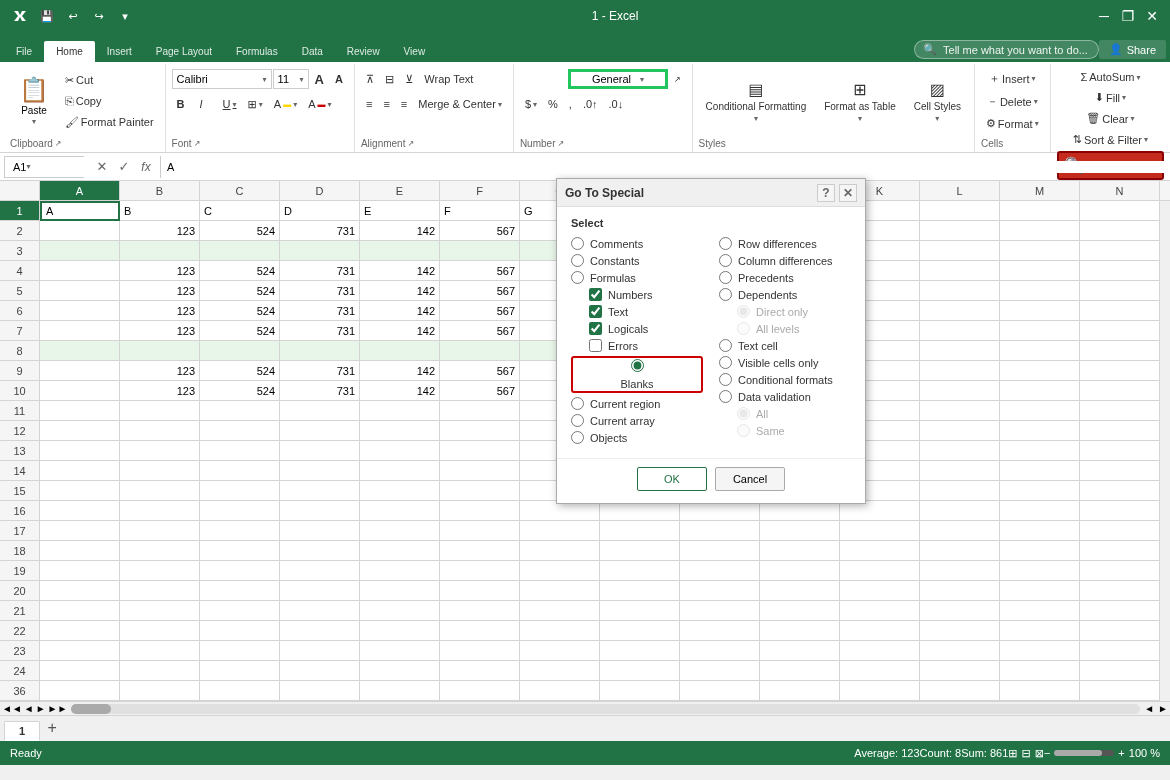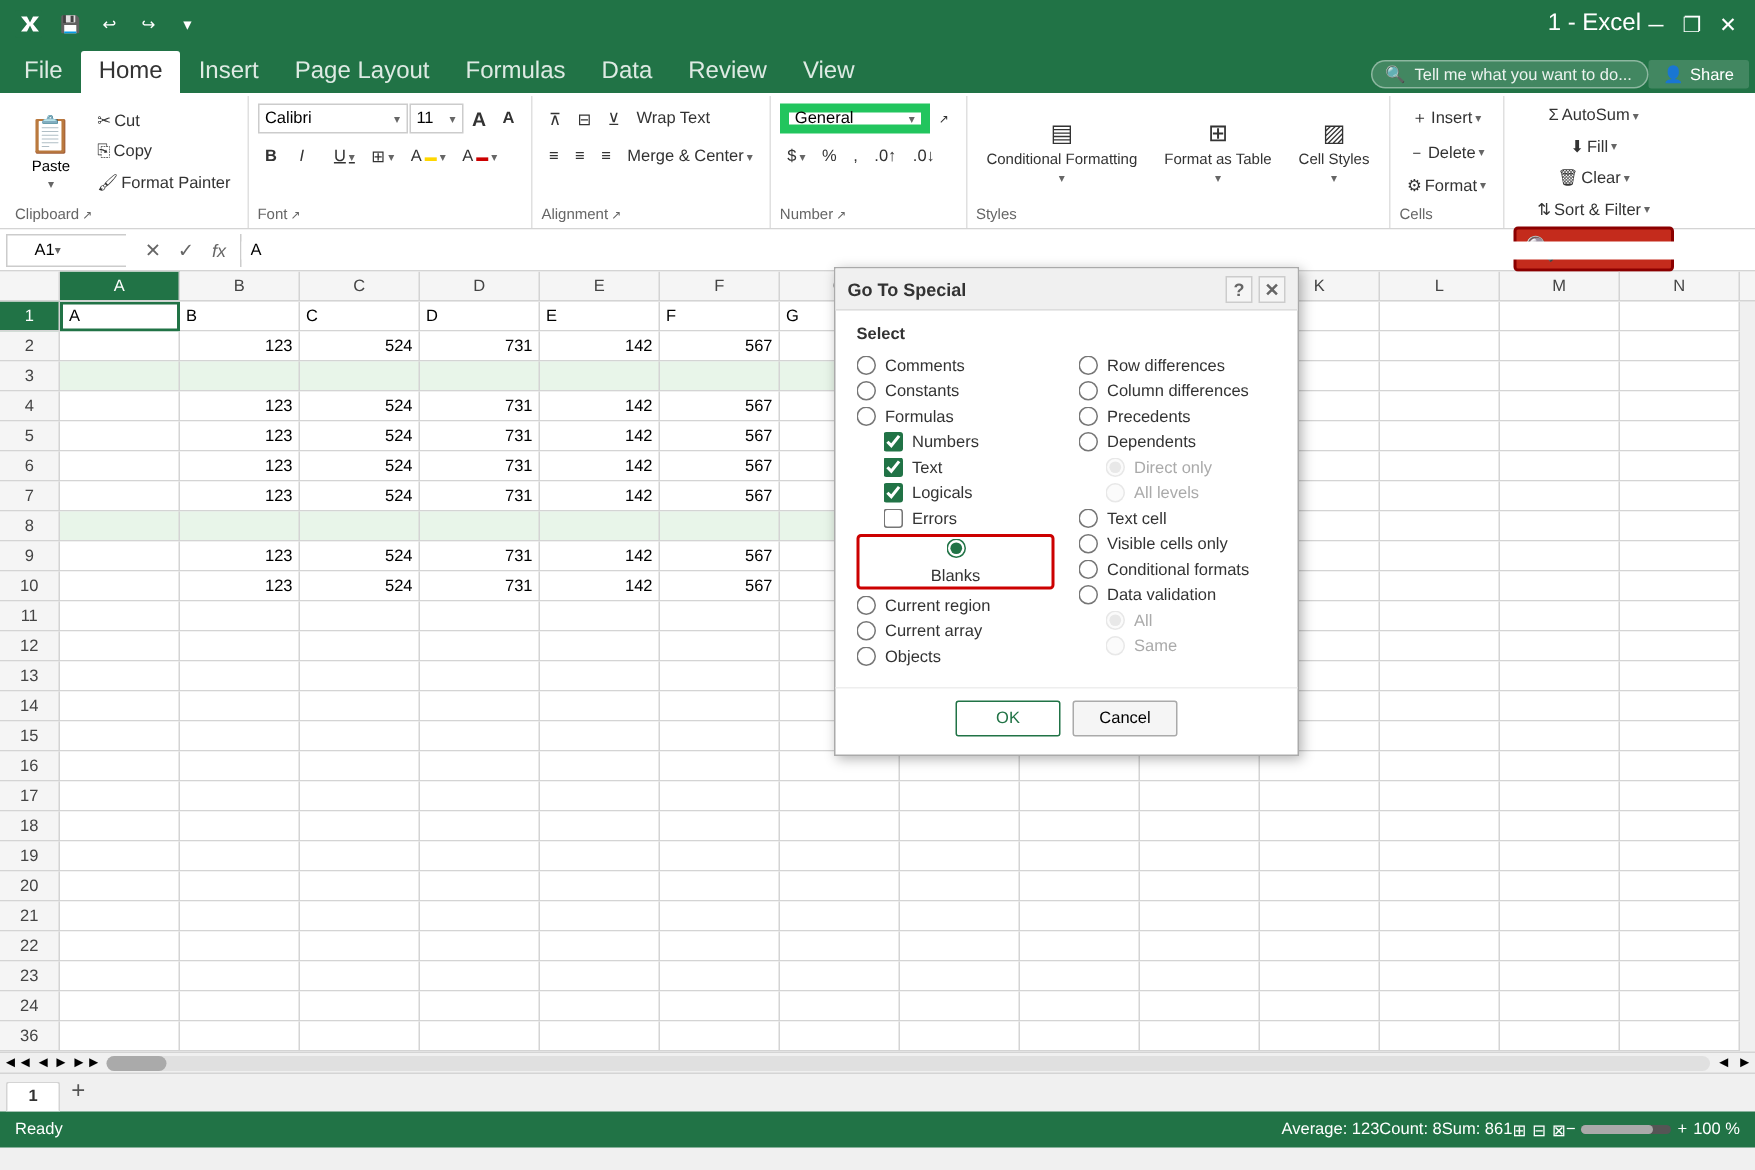--- a/index.html
+++ b/index.html
@@ -9,21 +9,21 @@
     .title-bar {
       background: #217346;
       color: white;
       height: 32px;
       display: flex;
       align-items: center;
       justify-content: space-between;
       padding: 0 8px;
     }
     .title-bar-left { display: flex; align-items: center; gap: 6px; }
-    .title-bar-center { flex: 1; text-align: right; font-size: 16px; }
+    .title-bar-center { flex: 1; text-align: center; font-size: 12px; }
     .title-bar-right { display: flex; align-items: center; gap: 4px; }
     .title-btn { width: 20px; height: 20px; display: flex; align-items: center; justify-content: center; cursor: pointer; color: white; font-size: 14px; }
     .quick-access { display: flex; gap: 4px; align-items: center; }
     .qa-btn { width: 22px; height: 22px; display: flex; align-items: center; justify-content: center; cursor: pointer; color: white; font-size: 11px; border-radius: 2px; }
 
     
     .ribbon {
       background: #fff;
       border-bottom: 1px solid #d4d4d4;
       padding: 2px 0 0 0;
@@ -105,21 +105,21 @@
       height: 28px;
       display: flex;
       align-items: center;
       gap: 0;
     }
     .name-box {
       width: 80px;
       border: 1px solid #ccc;
       border-right: none;
       height: 22px;
-      padding: 0 18px;
+      padding: 0 8px;
       font-size: 11px;
       background: white;
       display: flex;
       align-items: center;
       margin: 3px 4px;
     }
     .formula-bar-sep { width: 1px; background: #ccc; height: 22px; margin: 3px 0; }
     .formula-bar-btn { width: 20px; height: 20px; display: flex; align-items: center; justify-content: center; cursor: pointer; font-size: 13px; color: #666; }
     .formula-input { flex: 1; border: none; outline: none; font-size: 11px; padding: 0 6px; }
     .col-headers {
@@ -258,28 +258,29 @@
       align-items: center;
       justify-content: space-between;
       cursor: pointer;
       background: white;
     }
 
     
     .number-format-box {
       width: 100px;
       height: 20px;
-      border: 6px solid #22c55e;
-      padding: 0 4px;
+      border: 3px solid #22c55e;
+      padding: 0 21px;
       font-size: 11px;
       display: flex;
       align-items: center;
       justify-content: space-between;
       cursor: pointer;
       background: white;
+      margin-left: 48px;
     }
 
     
     .dialog-overlay {
       position: fixed;
       top: 0; left: 0; right: 0; bottom: 0;
       z-index: 100;
       pointer-events: none;
     }
     .dialog {
@@ -361,21 +362,21 @@
     
     .ribbon-tabs {
       display: flex;
       background: #217346;
       height: 30px;
       align-items: flex-end;
       padding: 0 4px;
     }
     .ribbon-tab {
       padding: 5px 12px;
-      font-size: 16px;
+      font-size: 10px;
       color: rgba(255,255,255,0.85);
       cursor: pointer;
       border-radius: 2px 2px 0 0;
     }
     .ribbon-tab.active {
       background: white;
       color: #333;
     }
     .tell-me-box {
       margin-left: auto;

